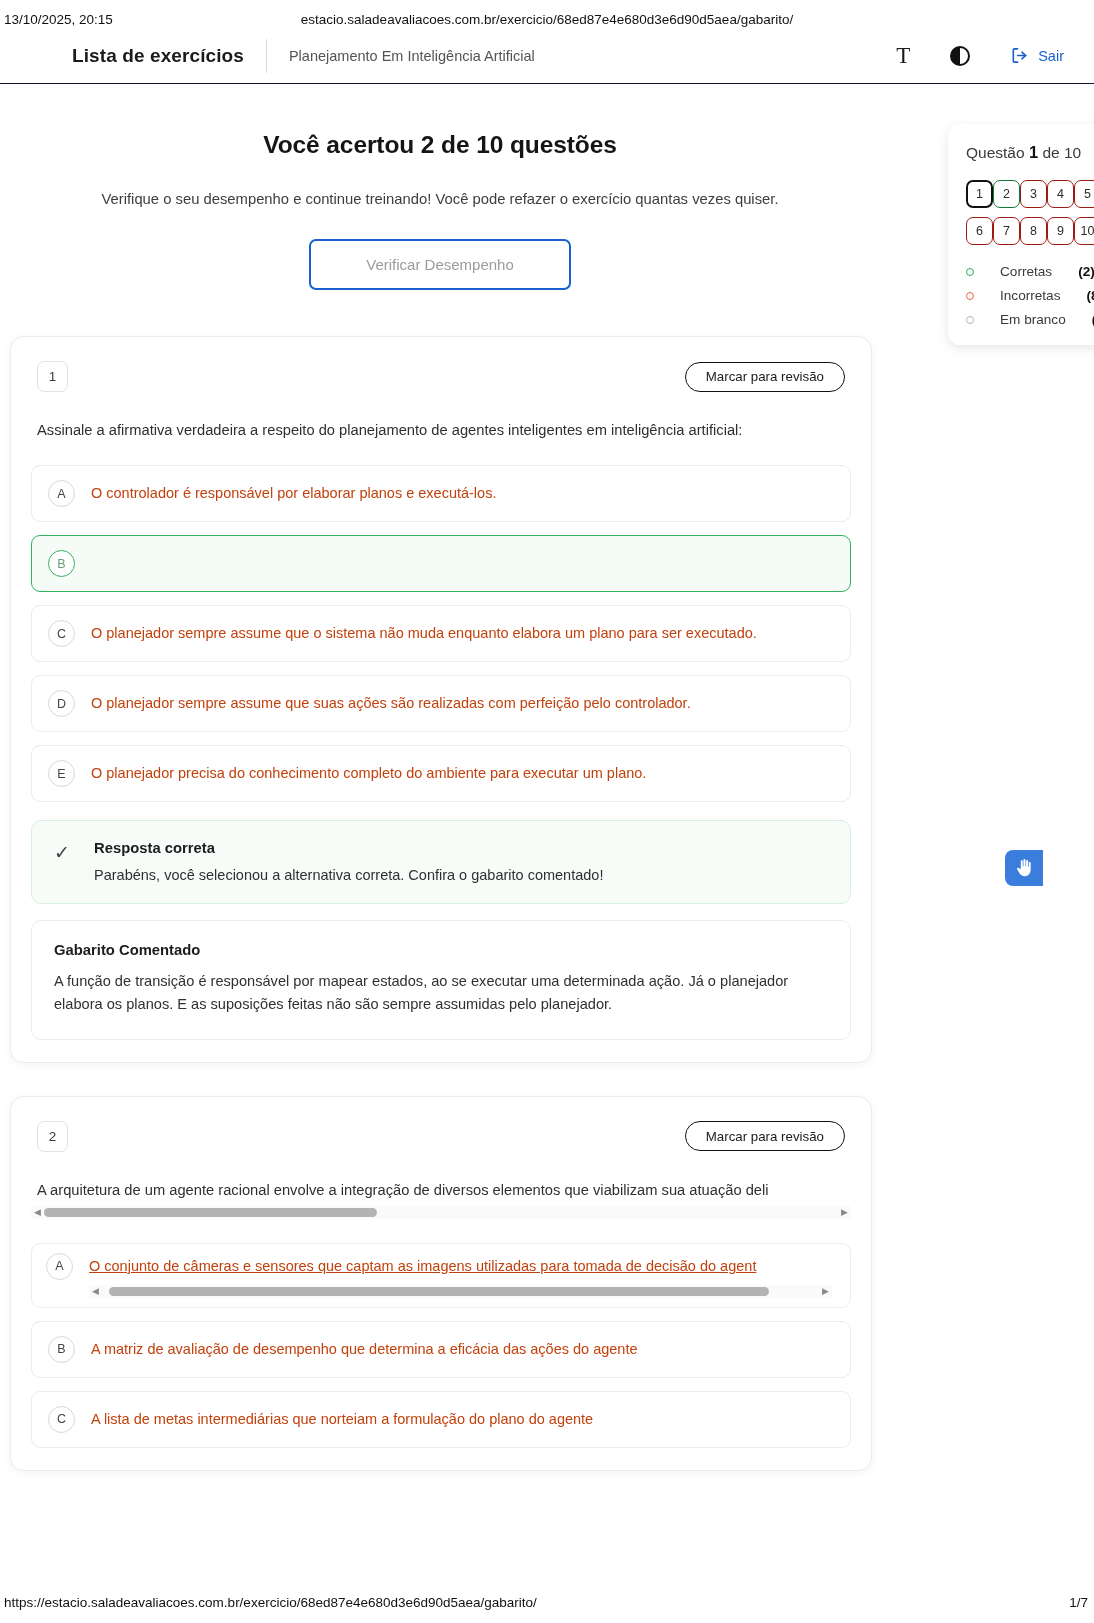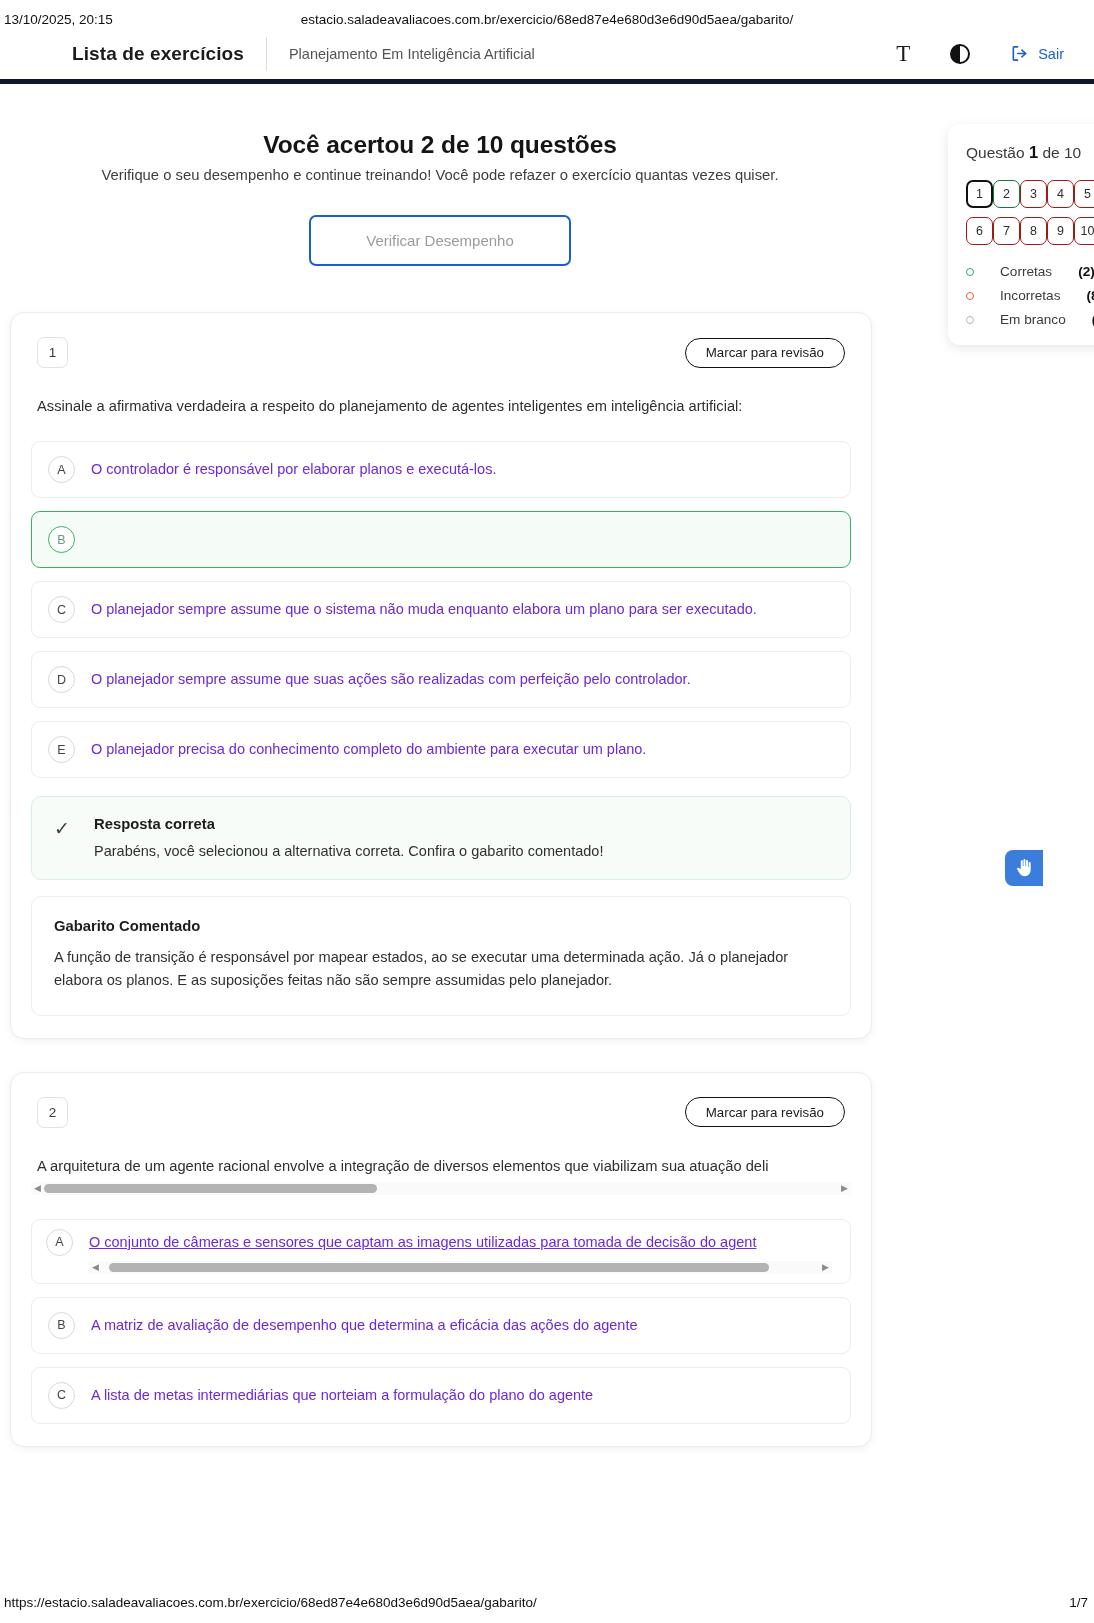--- a/index.html
+++ b/index.html
@@ -27,21 +27,21 @@
   .print-bar .pb-left  { position: absolute; left: 4px; }
   .print-bar .pb-mid   { position: absolute; left: 50%; transform: translateX(-50%); white-space: nowrap; }
   .print-bar .pb-right { position: absolute; right: 6px; }
 
   
   .app-header {
     position: absolute;
     top: 28px; left: 0; right: 0;
     height: 56px;
     background: #ffffff;
-    border-bottom: 5px solid #0f172a;
+    border-bottom: 1px solid #0f172a;
     display: flex;
     align-items: center;
     padding: 0 30px 0 72px;
   }
   .brand {
     font-size: 19px;
     font-weight: 700;
     letter-spacing: .1px;
     color: #1b1b1b;
     white-space: nowrap;
@@ -100,21 +100,21 @@
   }
 
   .summary { width: 880px; padding-top: 46px; text-align: center; }
   .summary h1 {
     font-size: 24.5px;
     font-weight: 700;
     color: #151515;
     letter-spacing: -.1px;
   }
   .summary p {
-    margin-top: 8px;
+    margin-top: 32px;
     font-size: 14.8px;
     color: #3d3d3d;
   }
   .perf-btn {
     margin: 32px auto 0;
     display: block;
     width: 262px;
     height: 51px;
     border-radius: 7px;
     border: 2px solid #1a5fd0;
@@ -228,21 +228,21 @@
     border: 1px solid #d8d8d8;
     border-radius: 50%;
     display: flex; align-items: center; justify-content: center;
     font-size: 12.5px;
     color: #444;
     background: #fff;
   }
   .option .otext {
     margin-left: 16px;
     font-size: 14.5px;
-    color: #6d28d9;
+    color: #c2410c;
     line-height: 1.45;
     flex: 1 1 auto;
   }
   .option.correct {
     border: 1.6px solid #35b160;
     background: #f5fcf7;
   }
   .option.correct .bullet { border-color: #35b160; color: #6a9a7a; }
   .option.correct .otext { text-align: center; padding: 0 18px; }
   .option.clip .otext { white-space: nowrap; overflow: hidden; }

